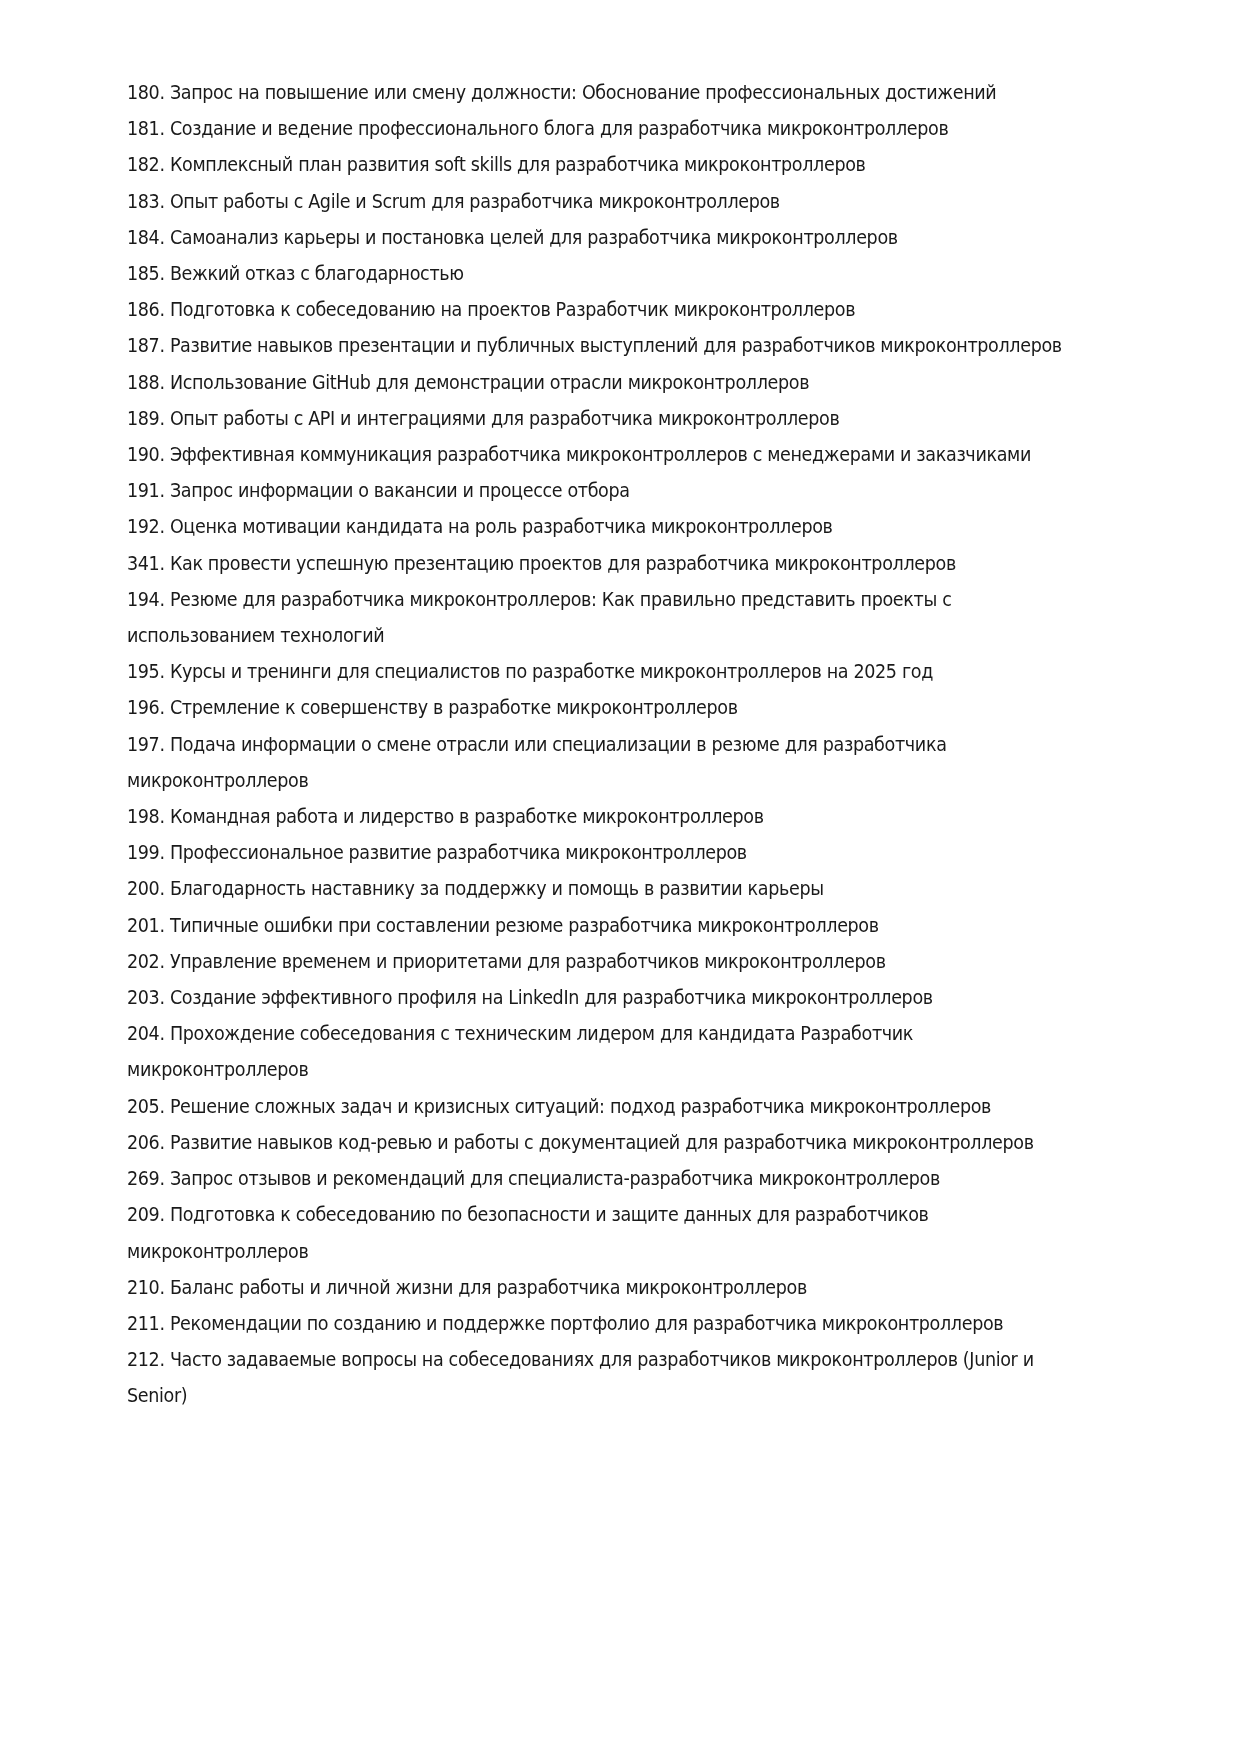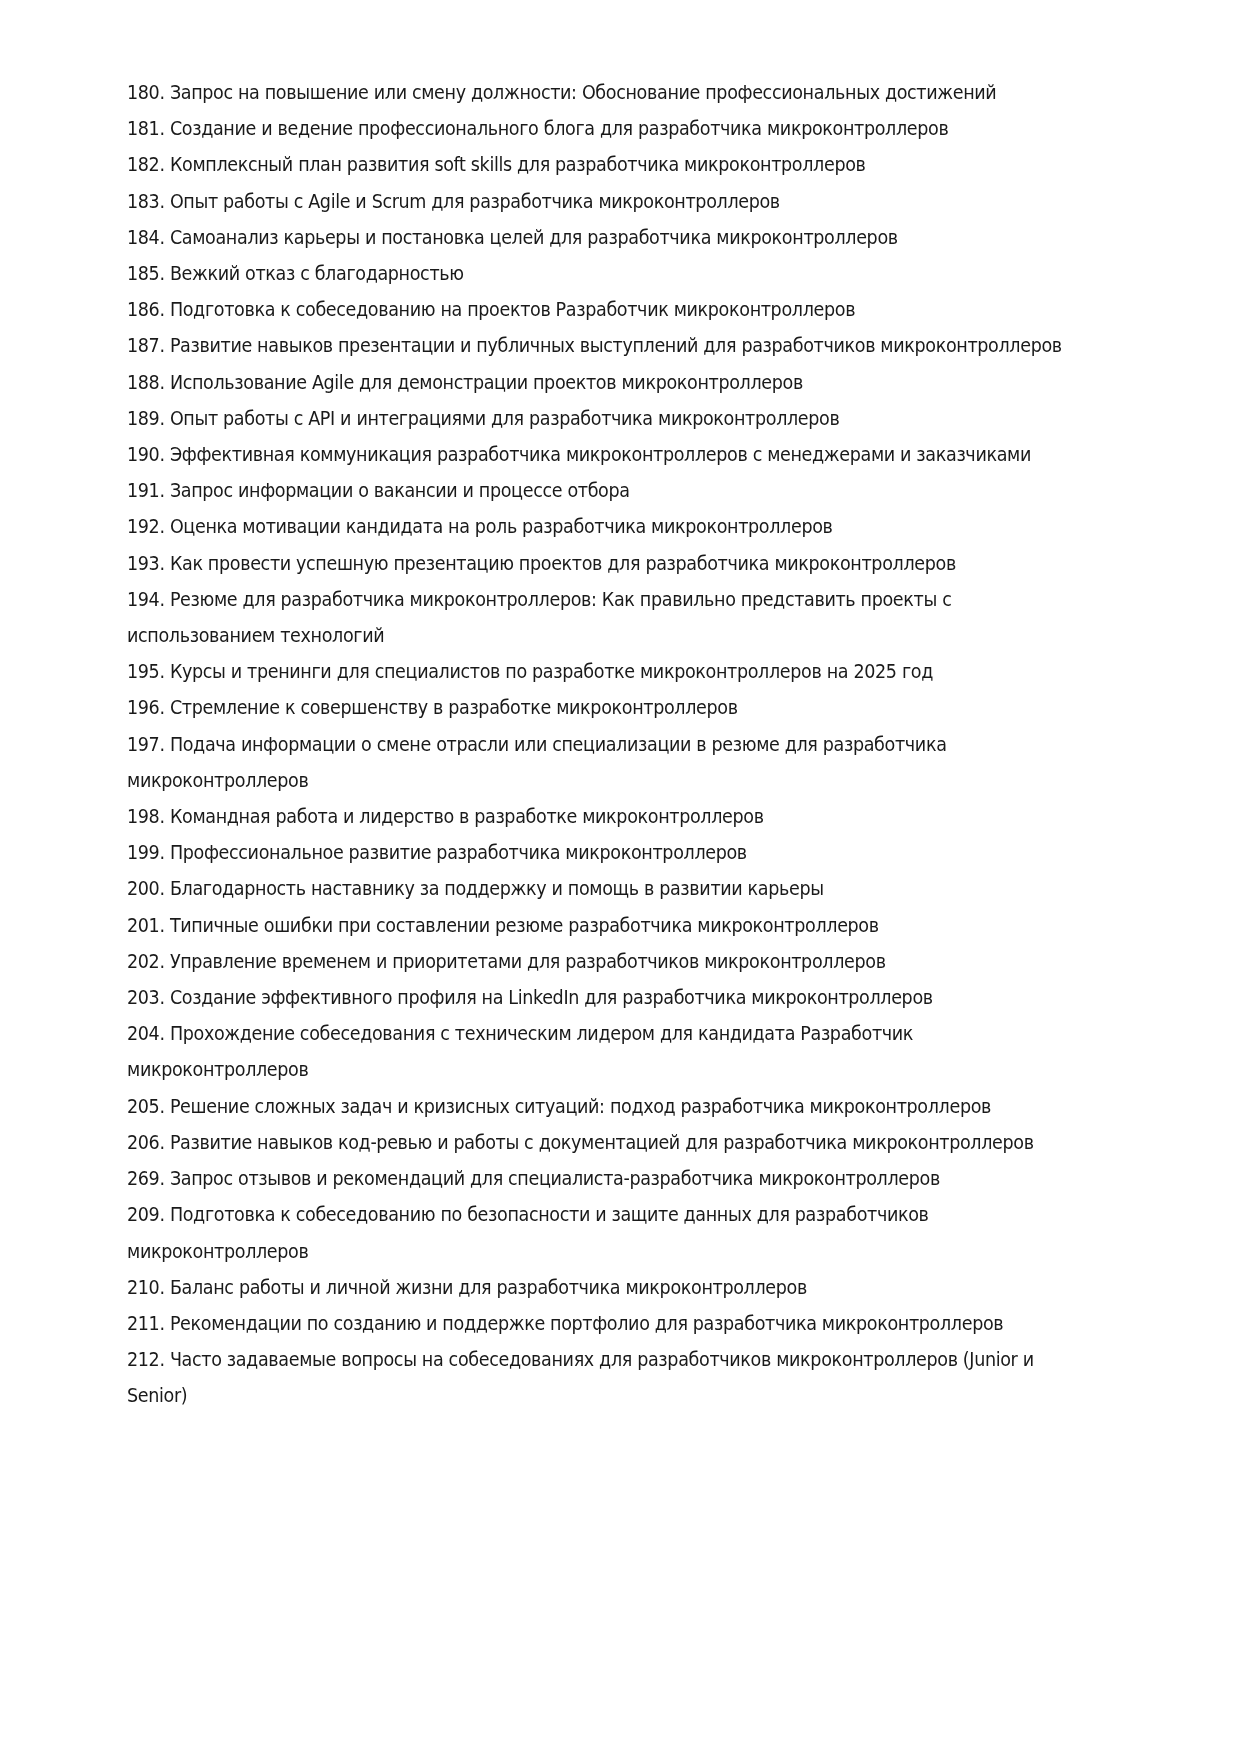--- a/index.html
+++ b/index.html
@@ -32,26 +32,26 @@
 <div class="page">
   <div id="list">
       <p class="item"><span>180.</span> <span>Запрос на повышение или смену должности: Обоснование профессиональных достижений</span></p>
       <p class="item"><span>181.</span> <span>Создание и ведение профессионального блога для разработчика микроконтроллеров</span></p>
       <p class="item"><span>182.</span> <span>Комплексный план развития soft skills для разработчика микроконтроллеров</span></p>
       <p class="item"><span>183.</span> <span>Опыт работы с Agile и Scrum для разработчика микроконтроллеров</span></p>
       <p class="item"><span>184.</span> <span>Самоанализ карьеры и постановка целей для разработчика микроконтроллеров</span></p>
       <p class="item"><span>185.</span> <span>Вежкий отказ с благодарностью</span></p>
       <p class="item"><span>186.</span> <span>Подготовка к собеседованию на проектов Разработчик микроконтроллеров</span></p>
       <p class="item"><span>187.</span> <span>Развитие навыков презентации и публичных выступлений для разработчиков микроконтроллеров</span></p>
-      <p class="item"><span>188.</span> <span>Использование Agile для демонстрации проектов микроконтроллеров</span></p>
+      <p class="item"><span>188.</span> <span>Использование GitHub для демонстрации отрасли микроконтроллеров</span></p>
       <p class="item"><span>189.</span> <span>Опыт работы с API и интеграциями для разработчика микроконтроллеров</span></p>
       <p class="item"><span>190.</span> <span>Эффективная коммуникация разработчика микроконтроллеров с менеджерами и заказчиками</span></p>
       <p class="item"><span>191.</span> <span>Запрос информации о вакансии и процессе отбора</span></p>
       <p class="item"><span>192.</span> <span>Оценка мотивации кандидата на роль разработчика микроконтроллеров</span></p>
-      <p class="item"><span>193.</span> <span>Как провести успешную презентацию проектов для разработчика микроконтроллеров</span></p>
+      <p class="item"><span>341.</span> <span>Как провести успешную презентацию проектов для разработчика микроконтроллеров</span></p>
       <p class="item"><span>194.</span> <span>Резюме для разработчика микроконтроллеров: Как правильно представить проекты с использованием технологий</span></p>
       <p class="item"><span>195.</span> <span>Курсы и тренинги для специалистов по разработке микроконтроллеров на 2025 год</span></p>
       <p class="item"><span>196.</span> <span>Стремление к совершенству в разработке микроконтроллеров</span></p>
       <p class="item"><span>197.</span> <span>Подача информации о смене отрасли или специализации в резюме для разработчика микроконтроллеров</span></p>
       <p class="item"><span>198.</span> <span>Командная работа и лидерство в разработке микроконтроллеров</span></p>
       <p class="item"><span>199.</span> <span>Профессиональное развитие разработчика микроконтроллеров</span></p>
       <p class="item"><span>200.</span> <span>Благодарность наставнику за поддержку и помощь в развитии карьеры</span></p>
       <p class="item"><span>201.</span> <span>Типичные ошибки при составлении резюме разработчика микроконтроллеров</span></p>
       <p class="item"><span>202.</span> <span>Управление временем и приоритетами для разработчиков микроконтроллеров</span></p>
       <p class="item"><span>203.</span> <span>Создание эффективного профиля на LinkedIn для разработчика микроконтроллеров</span></p>

